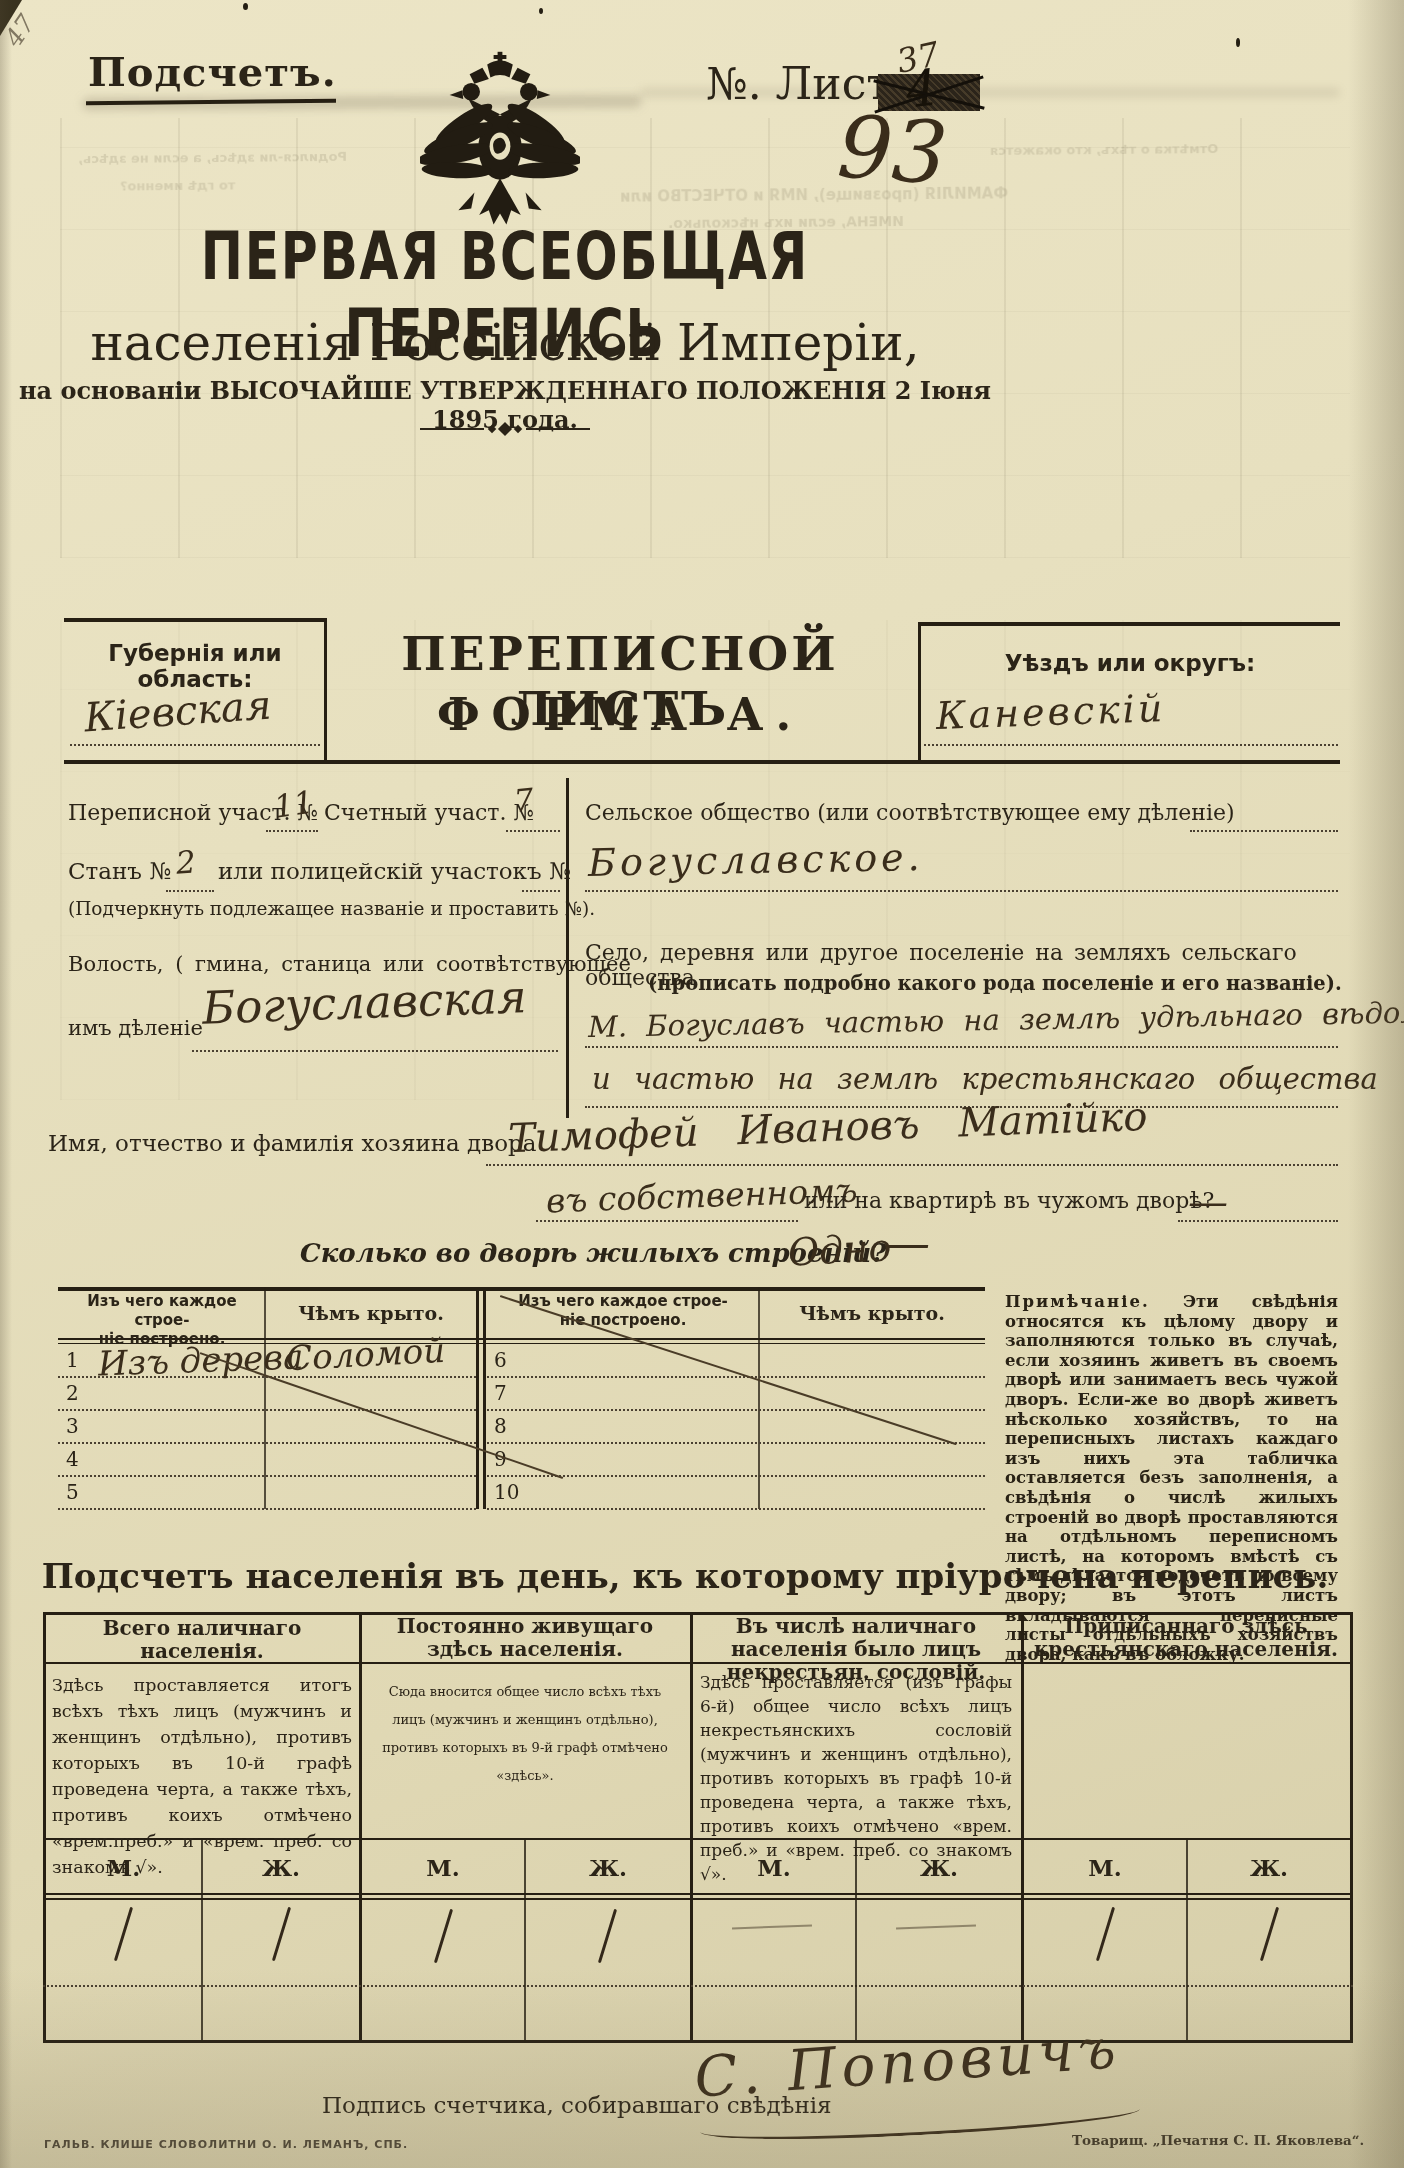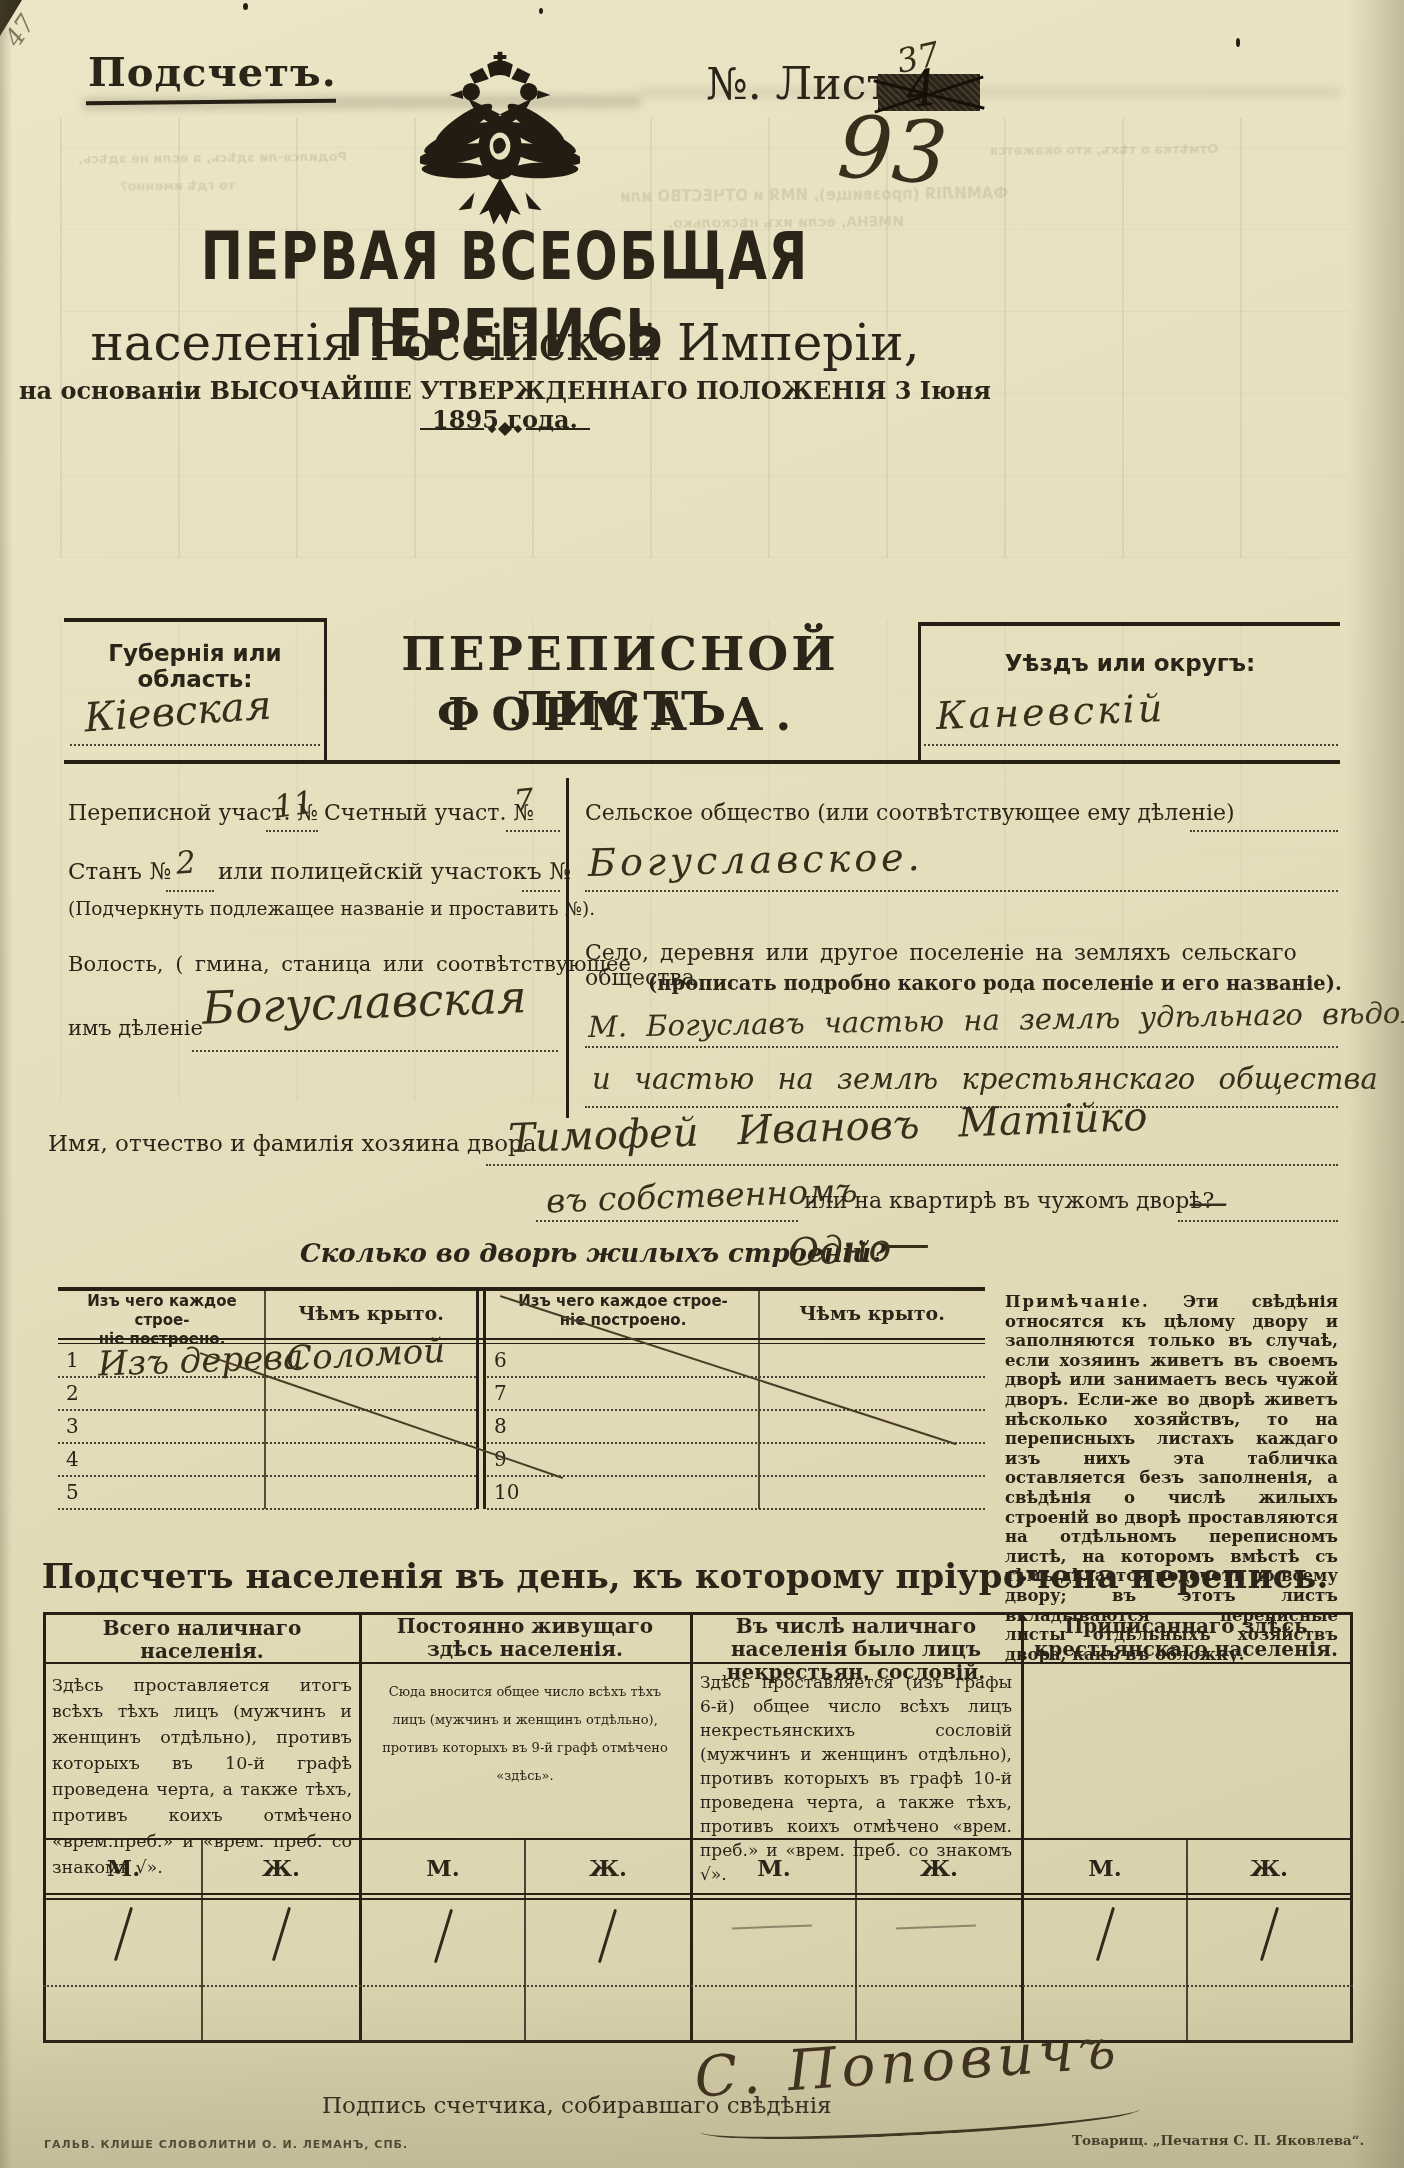--- a/index.html
+++ b/index.html
@@ -105,21 +105,21 @@
     <span class="cross1"></span>
     <span class="cross2"></span>
   </div>
   <div class="abs hw" style="left:897px;top:38px;font-size:33px;transform:rotate(-12deg);">37</div>
   <div class="abs hw" style="left:838px;top:100px;font-size:86px;transform:rotate(4deg);">93</div>
 
   <div class="abs ctr" style="left:0;top:224px;width:1010px;">
     <span class="sans b" style="display:inline-block;font-size:60px;letter-spacing:2px;transform:scaleX(.84) scaleY(1.1);transform-origin:center;">ПЕРВАЯ ВСЕОБЩАЯ ПЕРЕПИСЬ</span>
   </div>
   <div class="abs ctr ser" style="left:0;top:314px;width:1010px;font-size:50px;">населенія Россійской Имперіи,</div>
-  <div class="abs ctr ser b" style="left:0;top:376px;width:1010px;font-size:24px;">на основаніи ВЫСОЧАЙШЕ УТВЕРЖДЕННАГО ПОЛОЖЕНІЯ 3 Іюня 1895 года.</div>
+  <div class="abs ctr ser b" style="left:0;top:376px;width:1010px;font-size:24px;">на основаніи ВЫСОЧАЙШЕ УТВЕРЖДЕННАГО ПОЛОЖЕНІЯ 2 Іюня 1895 года.</div>
 
   <div class="divider" style="left:420px;top:424px;width:170px;">
     <span class="dline"></span>
       <span class="dtick"></span>
       <span class="ddiamond"></span>
       <span class="dtick"></span>
       <span class="dline"></span>
   </div>
 
   <div class="hline" style="left:64px;top:618px;width:263px;height:4px;"></div>

